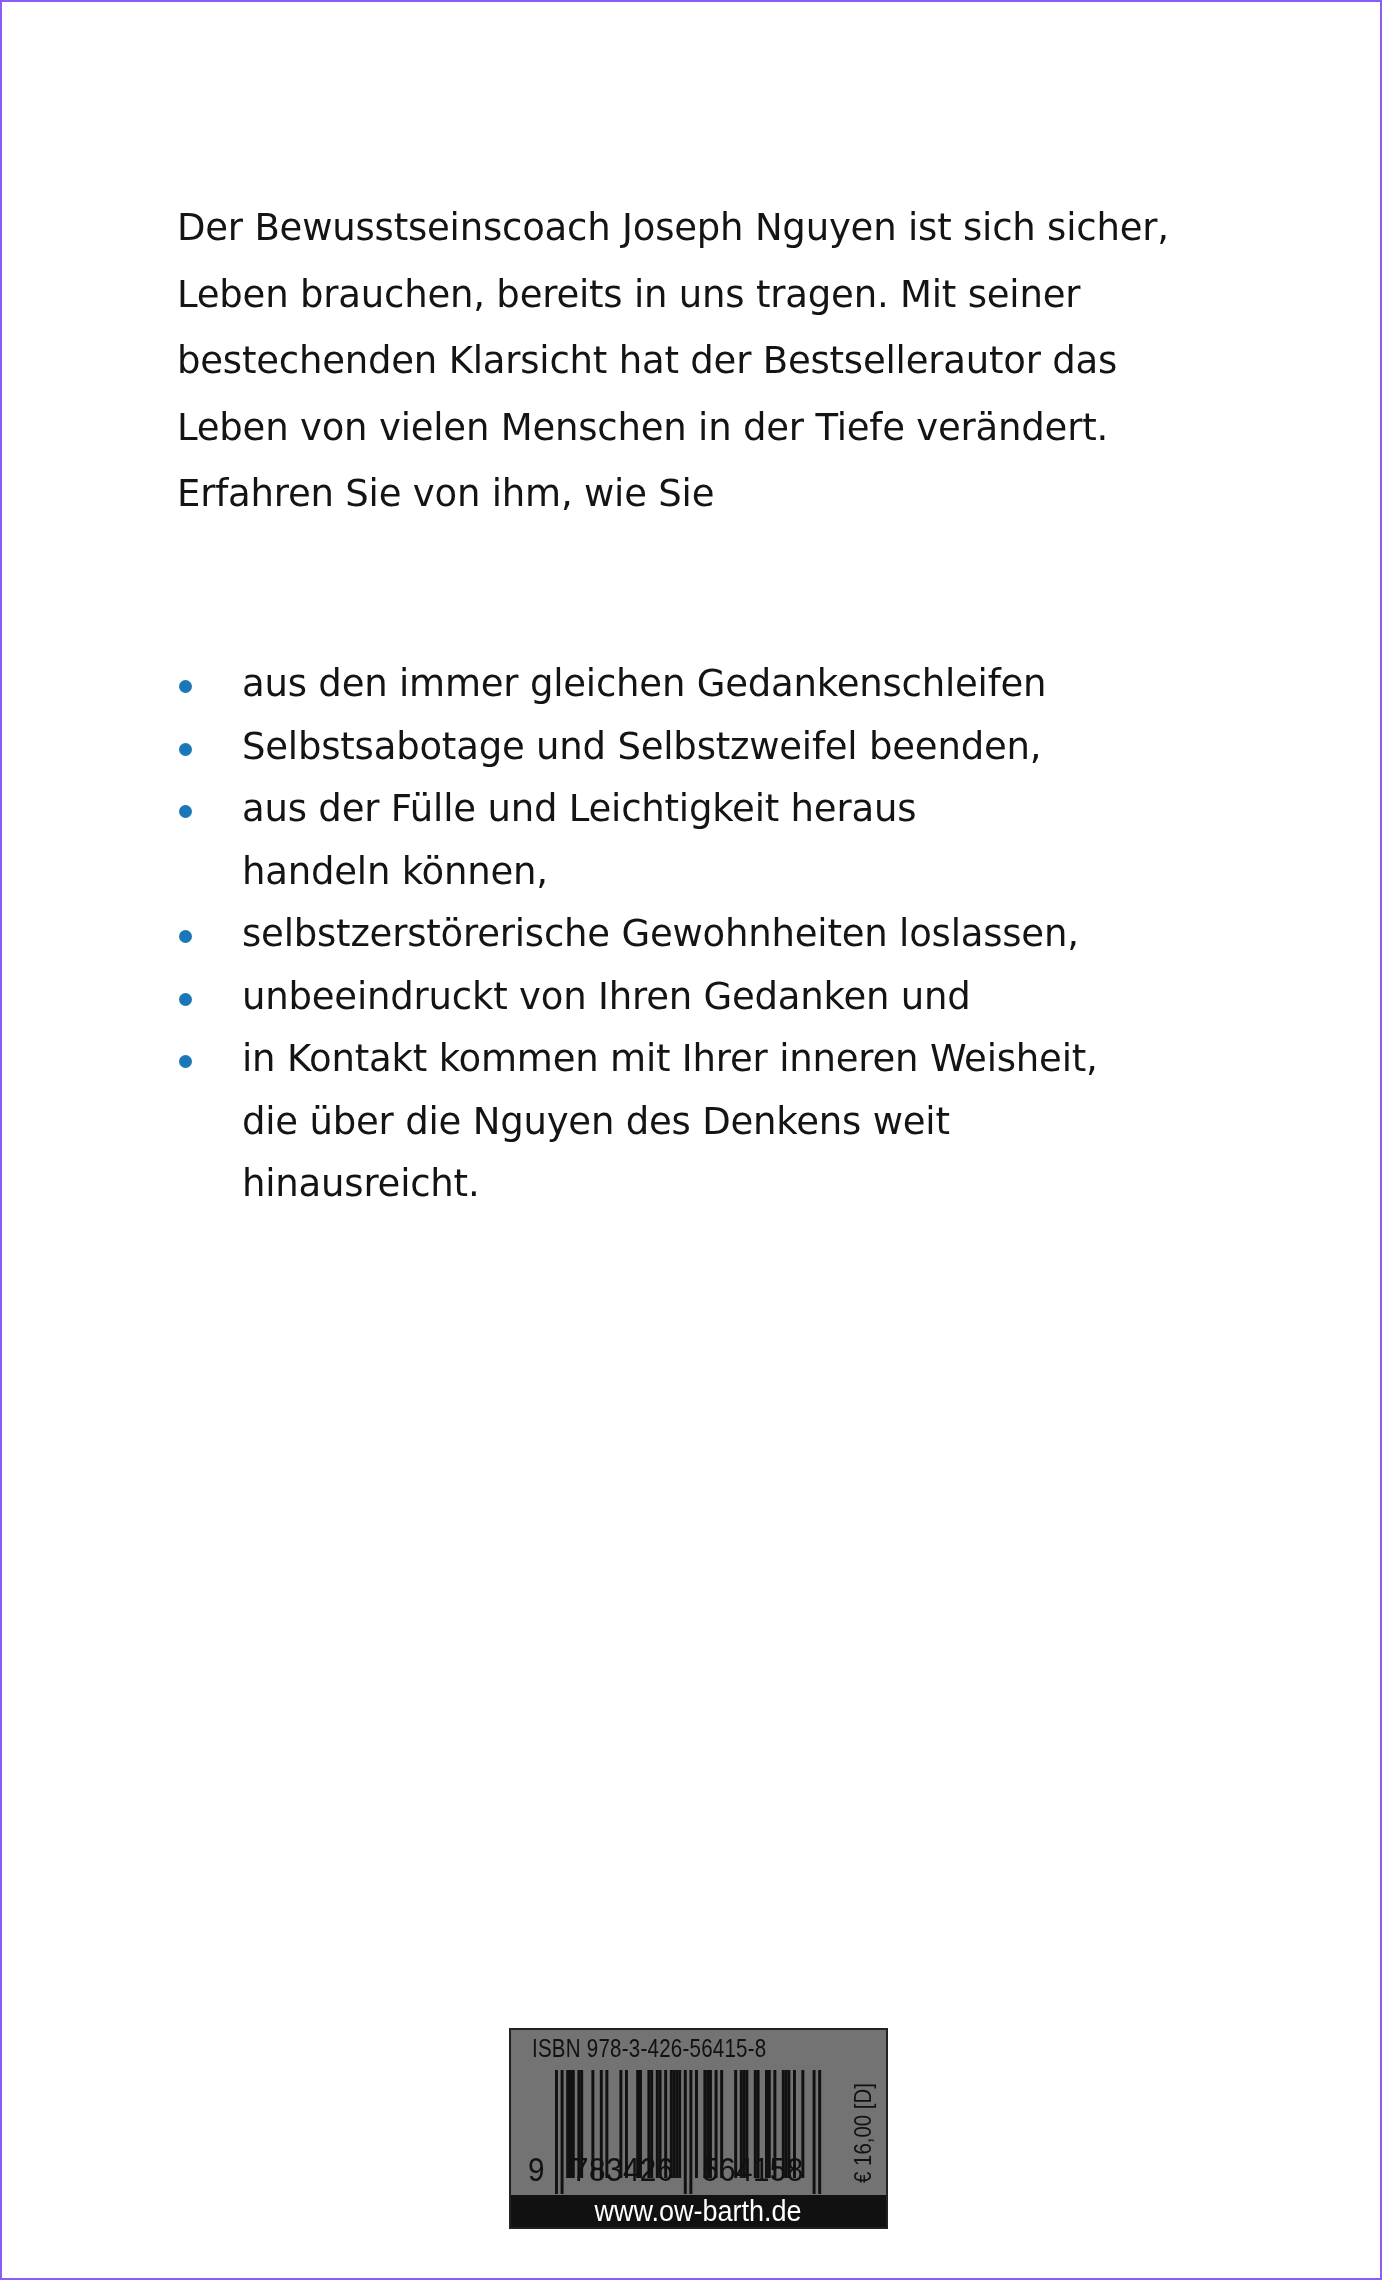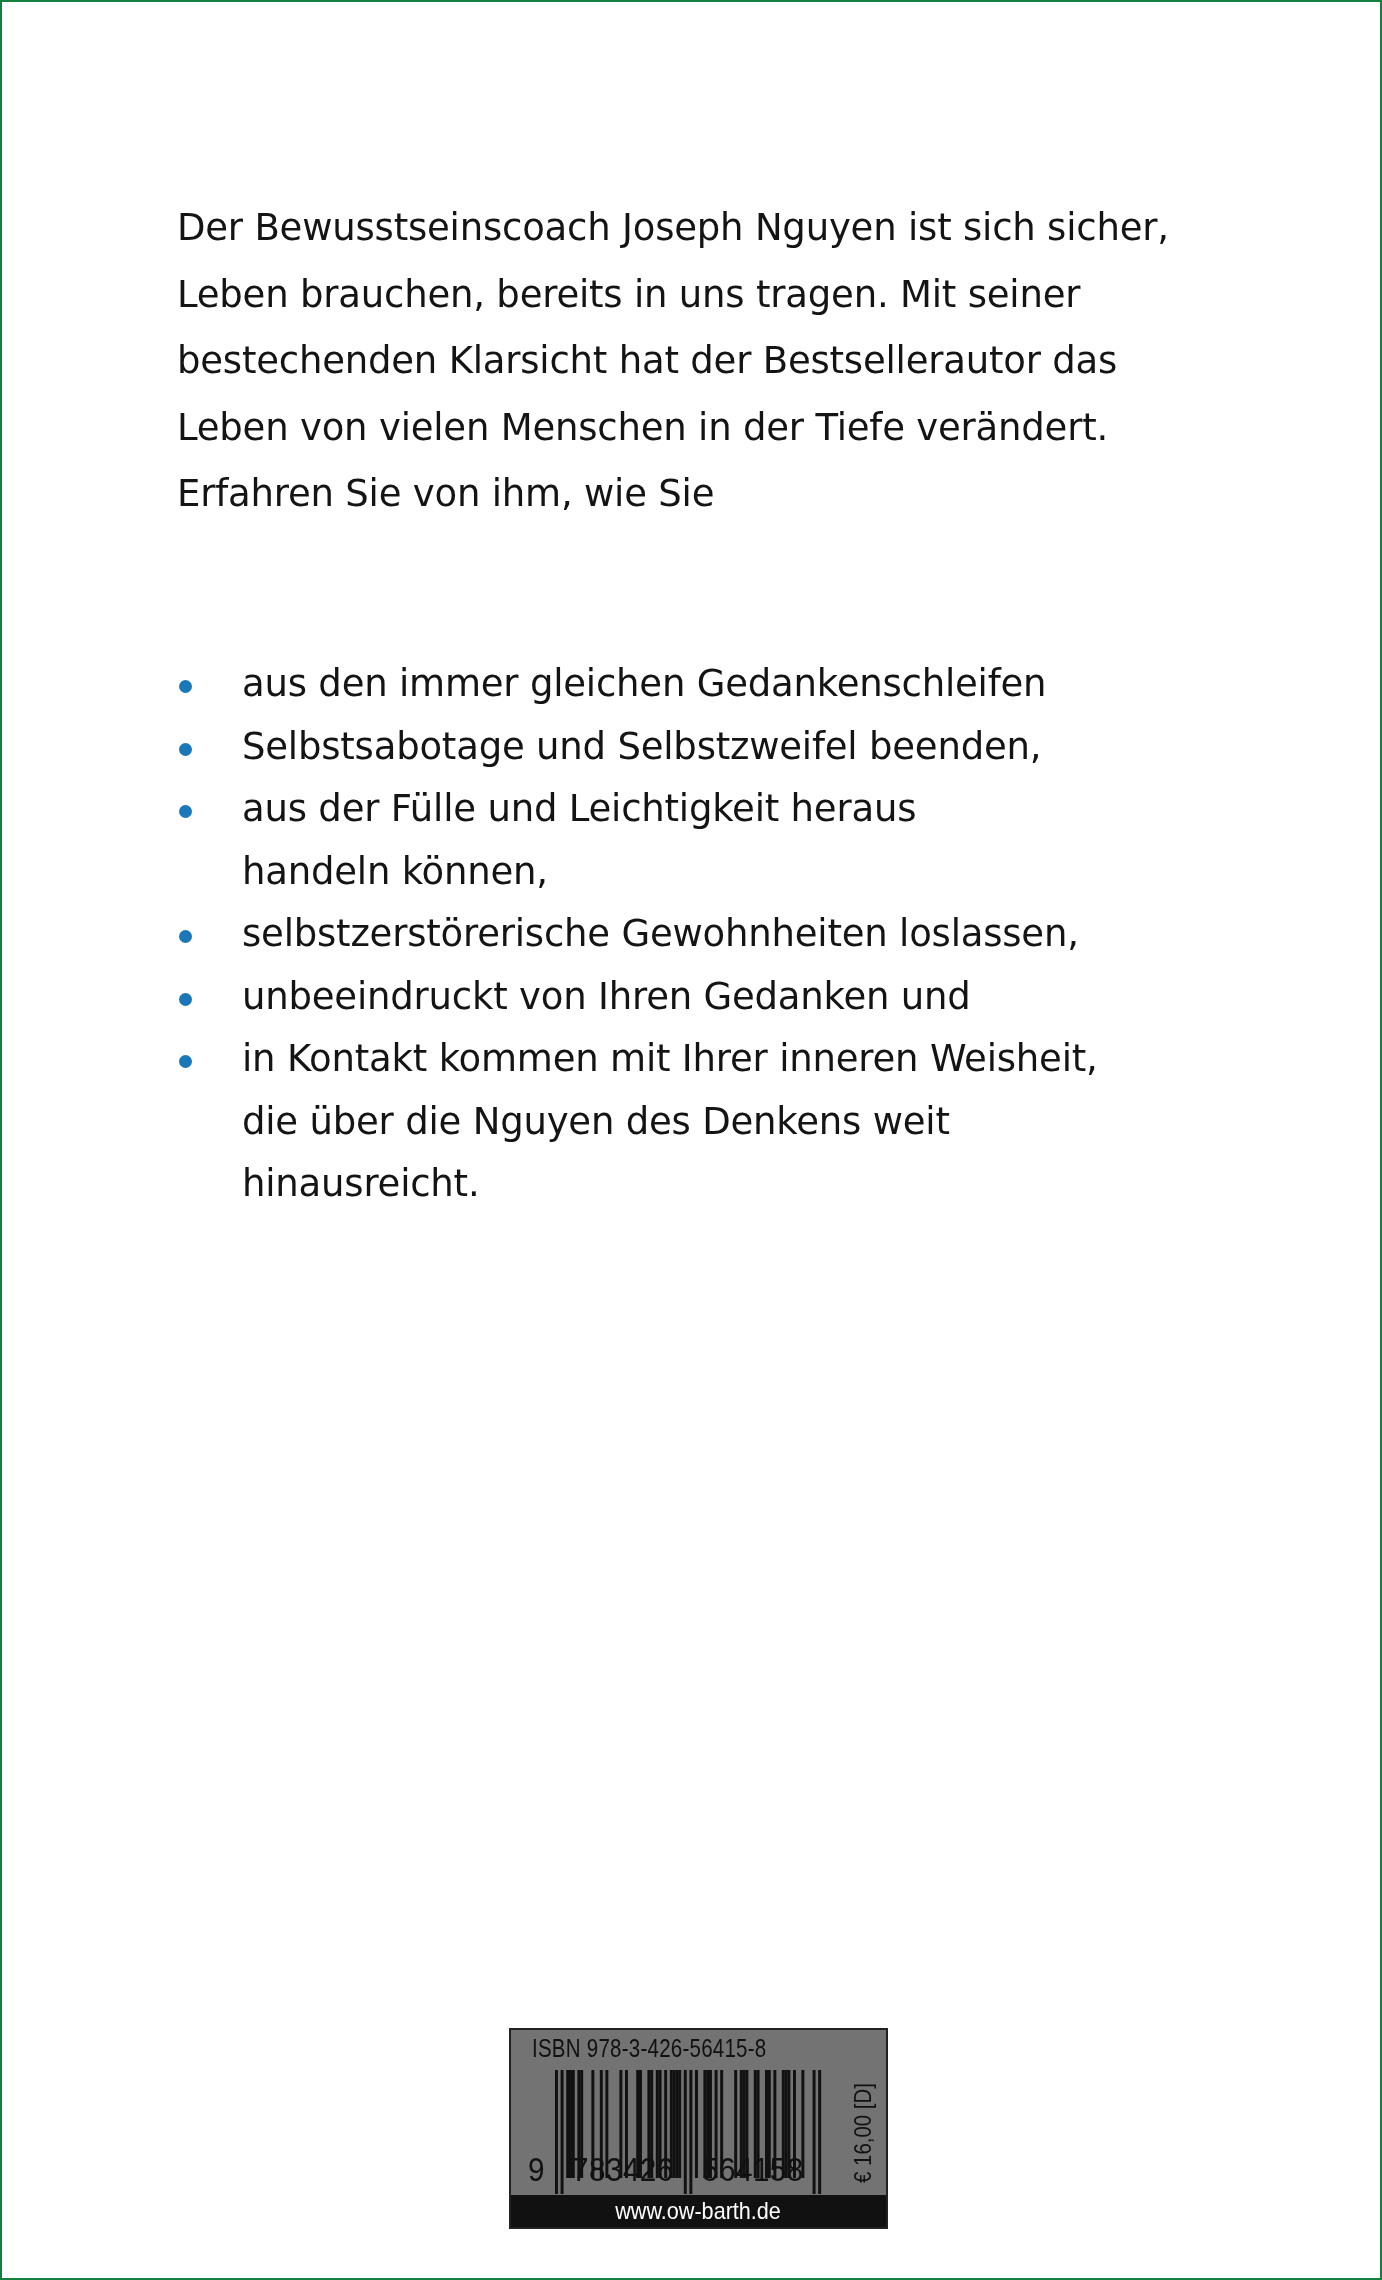--- a/index.html
+++ b/index.html
@@ -5,21 +5,21 @@
     html, body {
       margin: 0;
       padding: 0;
       background: #ffffff;
     }
     .page {
       position: relative;
       width: 1382px;
       height: 2280px;
       box-sizing: border-box;
-      border: 2px solid #15803d;
+      border: 2px solid #8b5cf6;
       background: #ffffff;
       overflow: hidden;
       font-family: "DejaVu Sans", "Liberation Sans", sans-serif;
       color: #141414;
     }
     .blurb {
       position: absolute;
       left: 175px;
       top: 193px;
       width: 1060px;
@@ -122,21 +122,21 @@
     }
     .web-band {
       position: absolute;
       left: 0;
       right: 0;
       bottom: 0;
       height: 32px;
       background: #111111;
       color: #ffffff;
       text-align: center;
-      font-size: 24px;
+      font-size: 30px;
       line-height: 32px;
     }
     .web-band span {
       display: inline-block;
       transform: scaleX(0.9);
     }
   </style>
 </head>
 <body>
 

